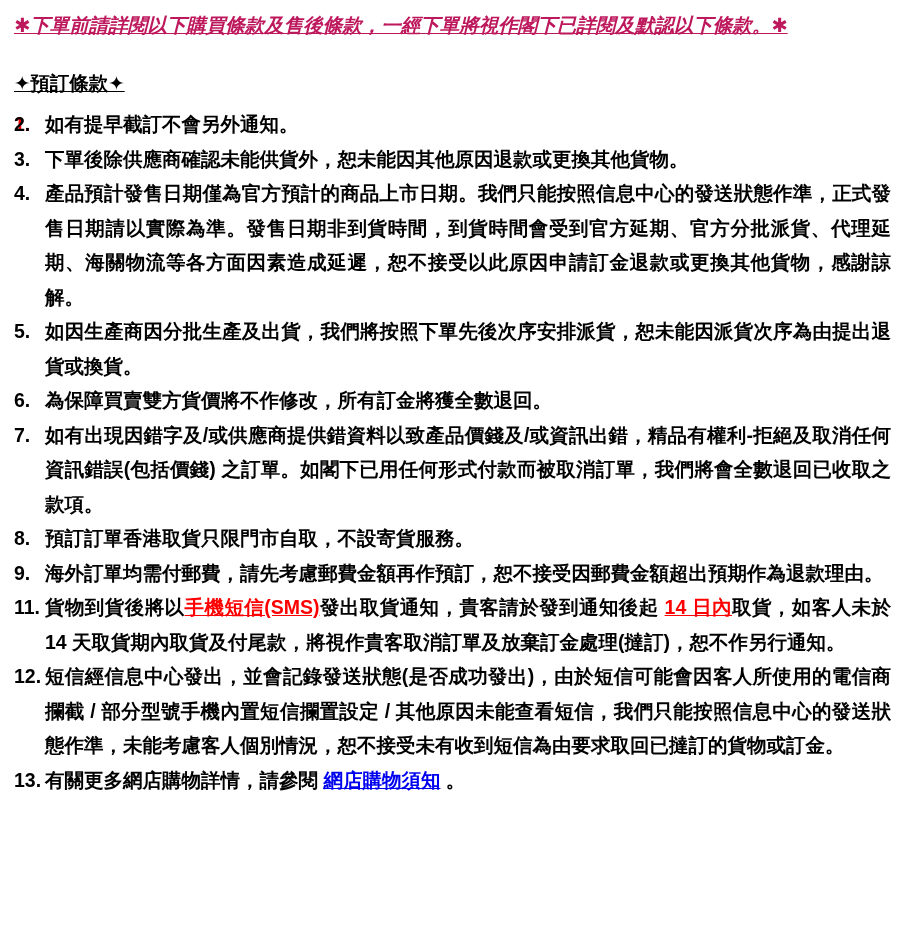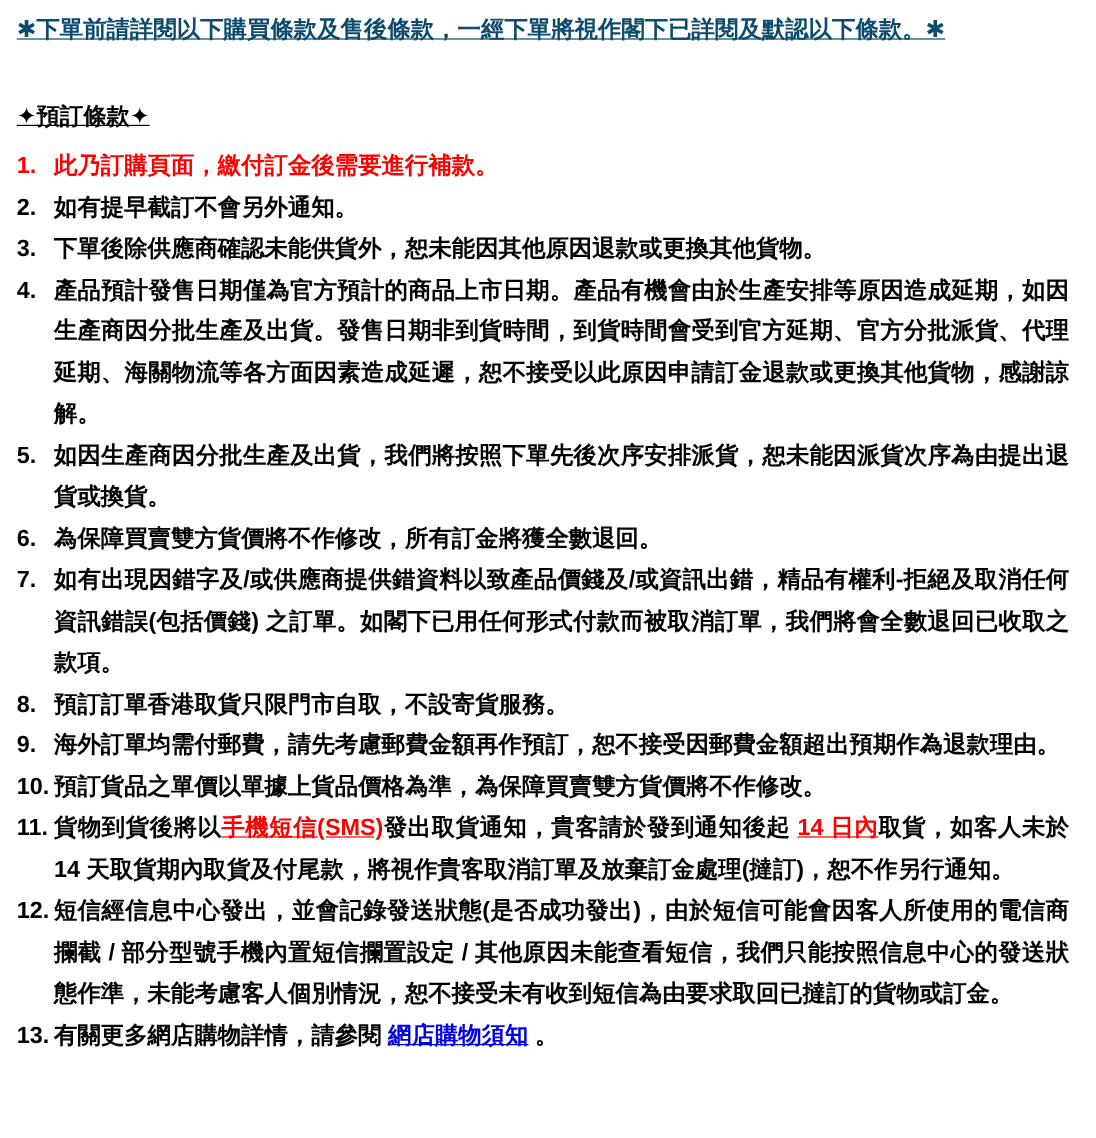--- a/index.html
+++ b/index.html
@@ -15,25 +15,26 @@
     width: 913px;
     min-height: 948px;
     padding: 10px 22px 14px 14px;
     font-family: "Liberation Sans", "DejaVu Sans", sans-serif;
     font-weight: bold;
     font-size: 19.5px;
     color: #000000;
     background: #ffffff;
   }
   .notice-header {
-    color: #0c4a6e;
+    color: #be185d;
     text-decoration: underline;
     line-height: 30px;
-    margin-bottom: 14px;
+    margin-bottom: 0;
     text-align: left;
+    font-style: italic;
   }
   .section-title {
     color: #000000;
     text-decoration: underline;
     line-height: 30px;
     margin-bottom: 9px;
     display: inline-block;
     margin-top: 28px;
   }
   ol.terms {
@@ -71,27 +72,26 @@
 <body>
 
 <div class="page">
   <div class="notice-header">✱下單前請詳閱以下購買條款及售後條款，一經下單將視作閣下已詳閱及默認以下條款。✱</div>
 
   <div>
     <span class="section-title">✦預訂條款✦</span>
   </div>
 
   <ol class="terms">
-      <li class="red-item"><span class="num">1.</span><span>此乃訂購頁面，繳付訂金後需要進行補款。</span></li>
+      <li class="red-item"><span class="num">1.</span></li>
       <li><span class="num">2.</span><span>如有提早截訂不會另外通知。</span></li>
       <li><span class="num">3.</span><span>下單後除供應商確認未能供貨外，恕未能因其他原因退款或更換其他貨物。</span></li>
-      <li><span class="num">4.</span><span>產品預計發售日期僅為官方預計的商品上市日期。產品有機會由於生產安排等原因造成延期，如因生產商因分批生產及出貨。發售日期非到貨時間，到貨時間會受到官方延期、官方分批派貨、代理延期、海關物流等各方面因素造成延遲，恕不接受以此原因申請訂金退款或更換其他貨物，感謝諒解。</span></li>
+      <li><span class="num">4.</span><span>產品預計發售日期僅為官方預計的商品上市日期。我們只能按照信息中心的發送狀態作準，正式發售日期請以實際為準。發售日期非到貨時間，到貨時間會受到官方延期、官方分批派貨、代理延期、海關物流等各方面因素造成延遲，恕不接受以此原因申請訂金退款或更換其他貨物，感謝諒解。</span></li>
       <li><span class="num">5.</span><span>如因生產商因分批生產及出貨，我們將按照下單先後次序安排派貨，恕未能因派貨次序為由提出退貨或換貨。</span></li>
       <li><span class="num">6.</span><span>為保障買賣雙方貨價將不作修改，所有訂金將獲全數退回。</span></li>
       <li><span class="num">7.</span><span>如有出現因錯字及/或供應商提供錯資料以致產品價錢及/或資訊出錯，精品有權利-拒絕及取消任何資訊錯誤(包括價錢) 之訂單。如閣下已用任何形式付款而被取消訂單，我們將會全數退回已收取之款項。</span></li>
       <li><span class="num">8.</span><span>預訂訂單香港取貨只限門市自取，不設寄貨服務。</span></li>
       <li><span class="num">9.</span><span>海外訂單均需付郵費，請先考慮郵費金額再作預訂，恕不接受因郵費金額超出預期作為退款理由。</span></li>
-      <li><span class="num">10.</span><span>預訂貨品之單價以單據上貨品價格為準，為保障買賣雙方貨價將不作修改。</span></li>
       <li><span class="num">11.</span><span>貨物到貨後將以</span><span class="seg-red-underline">手機短信(SMS)</span><span>發出取貨通知，貴客請於發到通知後起 </span><span class="seg-red-underline">14 日內</span><span>取貨，如客人未於 14 天取貨期內取貨及付尾款，將視作貴客取消訂單及放棄訂金處理(撻訂)，恕不作另行通知。</span></li>
       <li><span class="num">12.</span><span>短信經信息中心發出，並會記錄發送狀態(是否成功發出)，由於短信可能會因客人所使用的電信商攔截 / 部分型號手機內置短信攔置設定 / 其他原因未能查看短信，我們只能按照信息中心的發送狀態作準，未能考慮客人個別情況，恕不接受未有收到短信為由要求取回已撻訂的貨物或訂金。</span></li>
       <li><span class="num">13.</span><span>有關更多網店購物詳情，請參閱 </span><a class="store-link" href="#">網店購物須知</a><span> 。</span></li>
     </ol>
 </div>
 
 </body></html>

